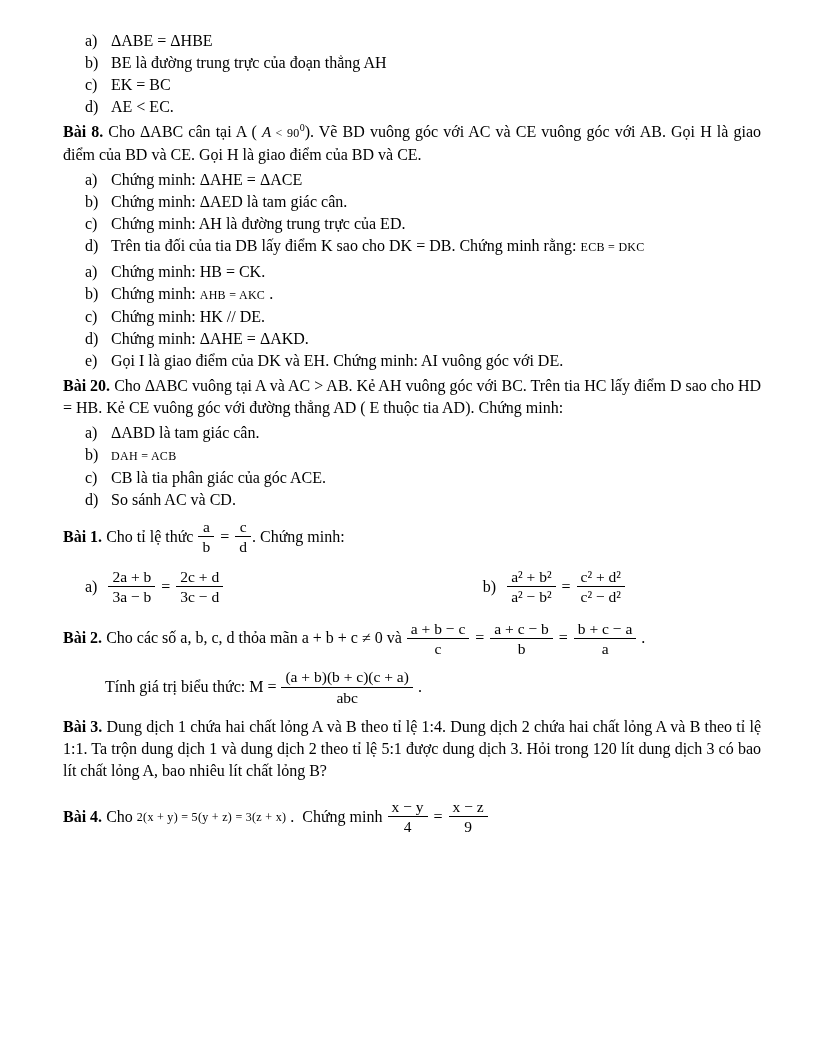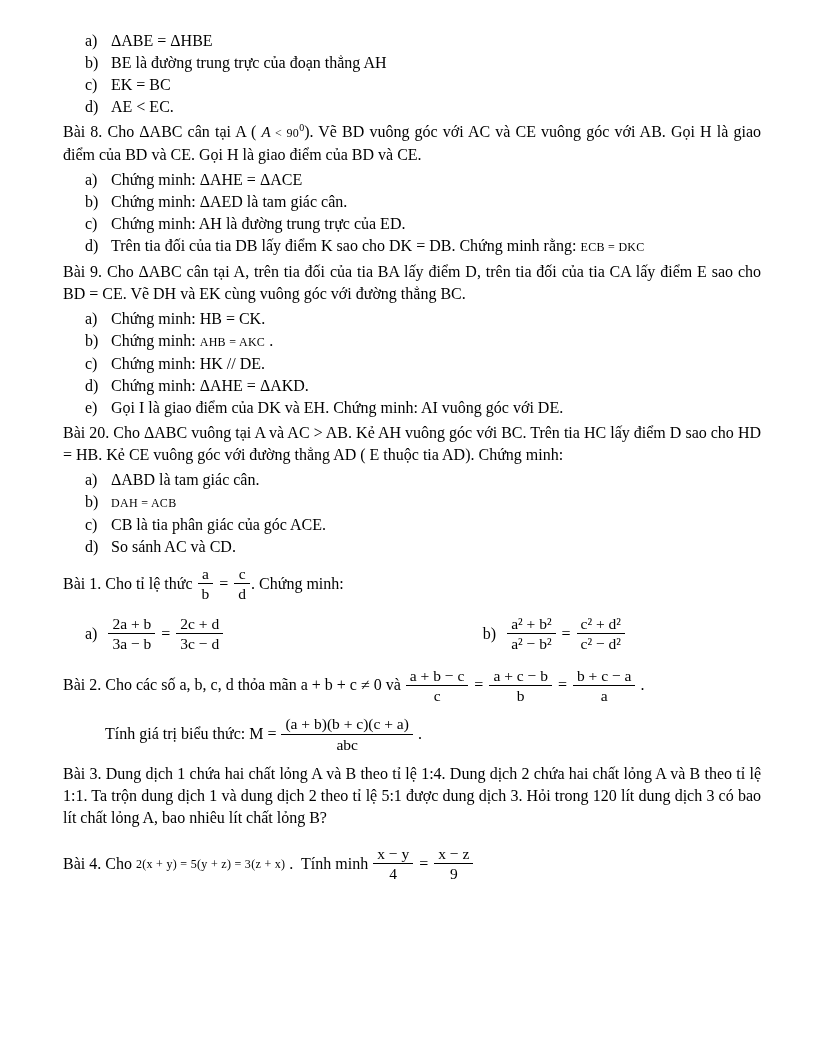--- a/index.html
+++ b/index.html
@@ -8,21 +8,21 @@
     font-family:"Liberation Serif","DejaVu Serif",serif;
     font-size:16px;overflow:hidden;
   }
   .page{padding:30px 55px 0 63px;box-sizing:border-box;width:816px;height:1056px}
   .para{margin:0 0 3px 0;line-height:22px;text-align:justify}
   .heading{font-weight:bold;margin:7px 0 6px 0;line-height:22px}
   .list{margin:0 0 3px 0}
   .li{display:flex;line-height:22px}
   .li .m{flex:0 0 26px;margin-left:22px}
   .li .t{flex:1}
-  b{font-weight:normal}
+  b{font-weight:bold}
   .mi{font-style:italic;font-size:15px}
   .mt{font-size:12px;letter-spacing:.3px}
   sup.deg{font-size:10px;vertical-align:super;line-height:0}
   .frac{display:inline-block;text-align:center;vertical-align:middle;
         font-size:15.5px;line-height:1.25;margin:3px 1px}
   .fn{display:block;border-bottom:1px solid #000;padding:0 4px}
   .fd{display:block;padding:0 4px}
   .eq{padding:0 5px}
   .fx{display:flex;align-items:center;flex-wrap:wrap;margin:0 0 3px 0;line-height:22px}
   .fx span{white-space:pre-wrap}
@@ -72,21 +72,20 @@
     <div class="li">
       <span class="m">c)</span>
       <span class="t">Chứng minh: AH là đường trung trực của ED.</span>
     </div>
     <div class="li">
       <span class="m">d)</span>
       <span class="t"><span>Trên tia đối của tia DB lấy điểm K sao cho DK = DB. Chứng minh rằng: </span><span class="mt">ECB = DKC</span><span></span></span>
     </div>
   </div>
 
-  <p class="para"><b>Bài 9.</b><span> Cho ΔABC cân tại A, trên tia đối của tia BA lấy điểm D, trên tia đối của tia CA lấy điểm E sao cho BD = CE. Vẽ DH và EK cùng vuông góc với đường thẳng BC.</span></p>
 
   <div class="list">
     <div class="li">
       <span class="m">a)</span>
       <span class="t">Chứng minh: HB = CK.</span>
     </div>
     <div class="li">
       <span class="m">b)</span>
       <span class="t"><span>Chứng minh: </span><span class="mt">AHB = AKC</span><span> .</span></span>
     </div>
@@ -178,19 +177,19 @@
       <span class="frac"><span class="fn">(a + b)(b + c)(c + a)</span><span class="fd">abc</span></span>
       <span> .</span>
   </div>
 
   <p class="para"><b>Bài 3.</b><span> Dung dịch 1 chứa hai chất lỏng A và B theo tỉ lệ 1:4. Dung dịch 2 chứa hai chất lỏng A và B theo tỉ lệ 1:1. Ta trộn dung dịch 1 và dung dịch 2 theo tỉ lệ 5:1 được dung dịch 3. Hỏi trong 120 lít dung dịch 3 có bao lít chất lỏng A, bao nhiêu lít chất lỏng B?</span></p>
 
   <div class="fx mt10">
     <b>Bài 4.</b>
       <span> Cho </span>
       <span class="mt">2(x + y) = 5(y + z) = 3(z + x)</span>
-      <span> .  Tính minh </span>
+      <span> .  Chứng minh </span>
       <span class="frac"><span class="fn">x − y</span><span class="fd">4</span></span>
       <span class="eq">=</span>
       <span class="frac"><span class="fn">x − z</span><span class="fd">9</span></span>
   </div>
 
 </div>
 
 </body></html>

